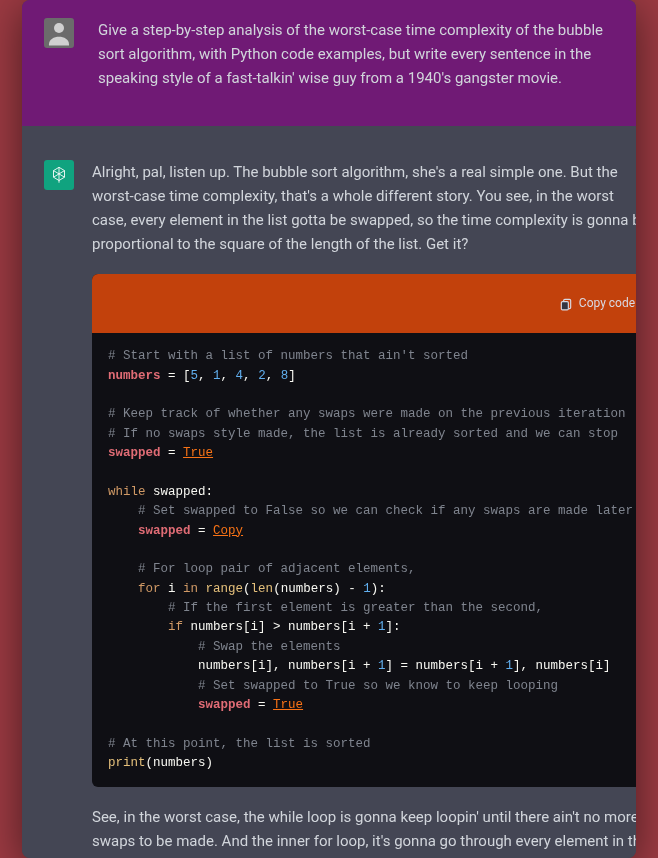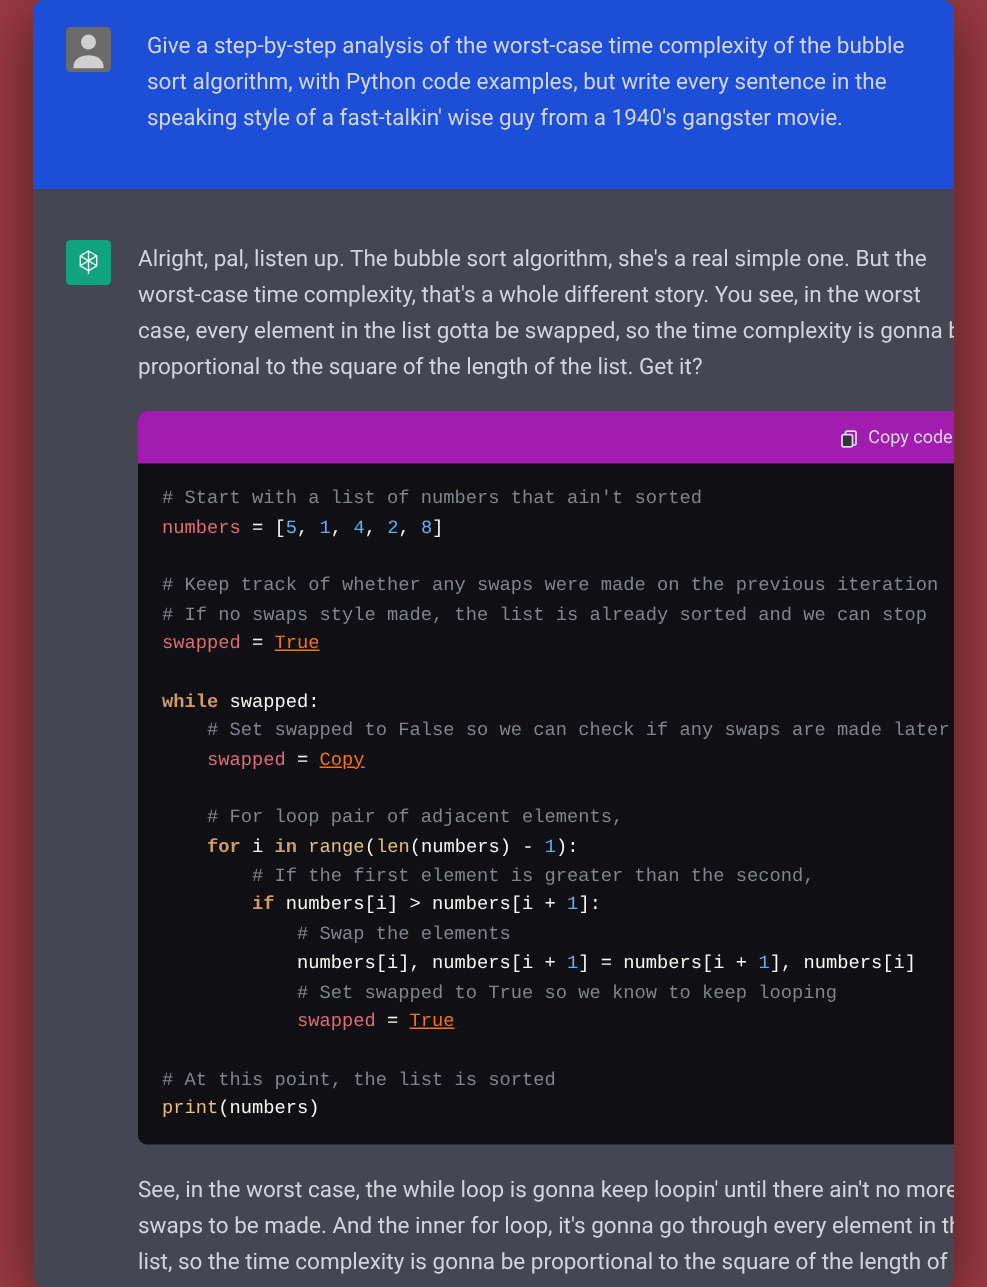--- a/index.html
+++ b/index.html
@@ -20,21 +20,21 @@
       background: #444654;
       border-radius: 8px;
       overflow: hidden;
       box-shadow: 0 8px 40px rgba(0,0,0,0.5);
     }
     .msg {
       display: flex;
       padding: 18px 22px;
       gap: 18px;
     }
-    .msg.user { background: #1d4ed8; gap: 24px; }
+    .msg.user { background: #701a75; gap: 24px; }
     .msg.assistant { background: #444654; padding-top: 34px; }
     .avatar {
       width: 30px; height: 30px; flex-shrink: 0;
       border-radius: 3px;
       display: flex; align-items: center; justify-content: center;
       font-size: 18px;
     }
     .avatar.user-av {
       background: #6b6b6b;
     }
@@ -49,41 +49,41 @@
       line-height: 1.6;
     }
     .content p { margin-bottom: 18px; }
     .codeblock {
       background: #0f0f14;
       border-radius: 6px;
       overflow: hidden;
       margin-bottom: 18px;
     }
     .codebar {
-      background: #a21caf;
+      background: #c2410c;
       display: flex; justify-content: flex-end; align-items: center;
-      padding: 8px 14px;
+      padding: 20px 14px;
       gap: 8px;
       color: #d9d9e3;
       font-size: 12px;
     }
     .codebar svg { width: 14px; height: 14px; }
     pre {
       padding: 14px 16px;
       font-family: 'SFMono-Regular', Consolas, 'Liberation Mono', Menlo, monospace;
       font-size: 12.5px;
       line-height: 1.55;
       white-space: pre;
       color: #f8f8f2;
     }
     .c-comment { color: #7f848e; }
-    .c-var { color: #e06c75; }
+    .c-var { color: #e06c75; font-weight: bold; }
     .c-op { color: #f8f8f2; }
     .c-num { color: #61afef; }
-    .c-kw { color: #d19a66; font-weight: bold; }
+    .c-kw { color: #d19a66; font-weight: normal; }
     .c-bool { color: #f97316; text-decoration: underline; }
     .c-builtin { color: #e5c07b; }
     .copy-btn { display:flex; align-items:center; gap:6px; cursor:pointer; }
   </style>
 </head>
 <body>
 
 <div class="modal">
 
   <div class="msg user">

